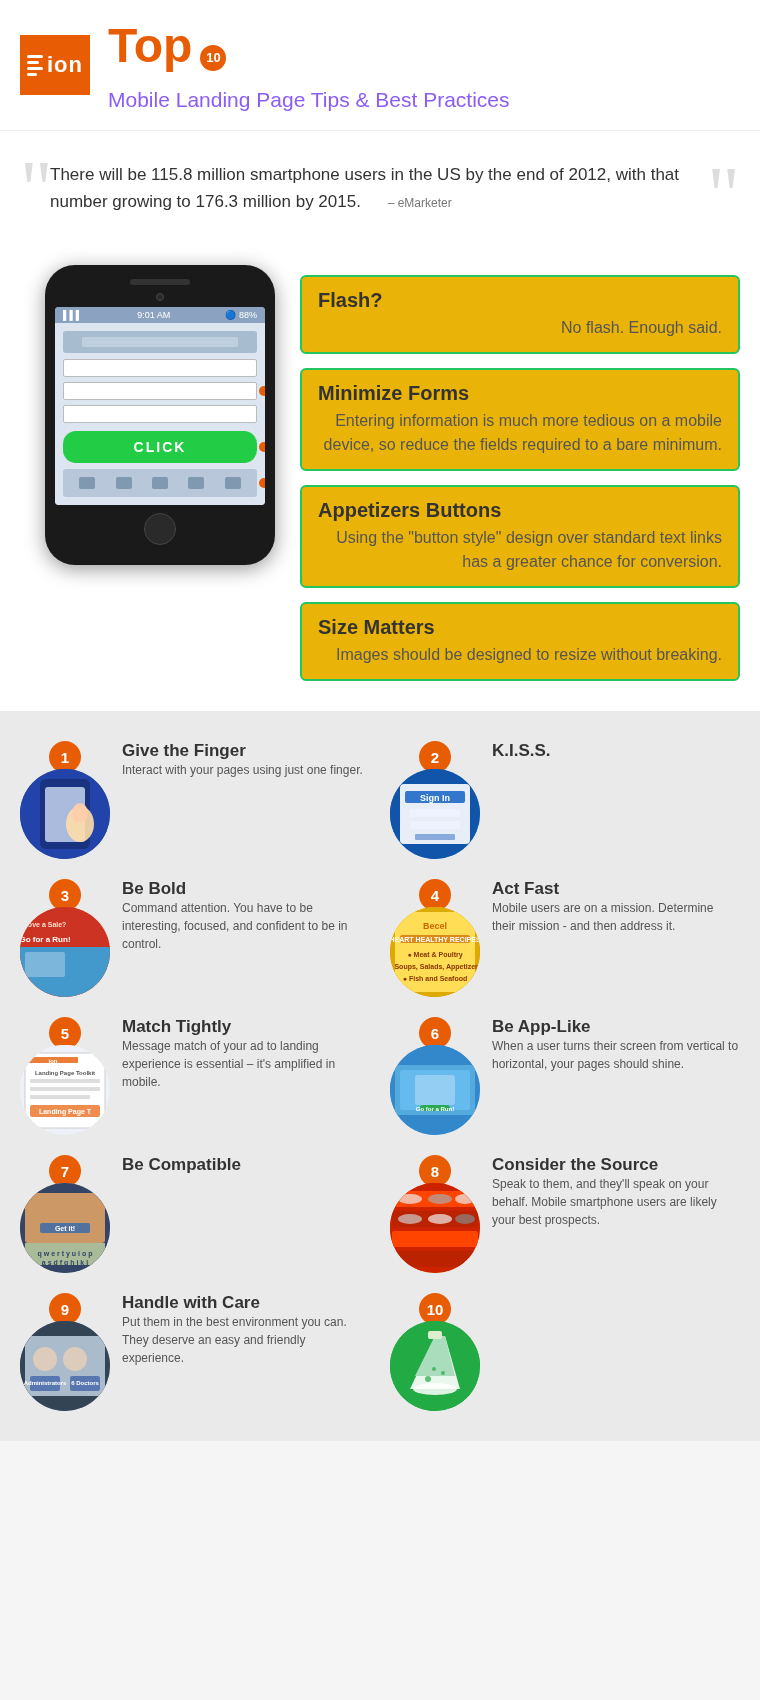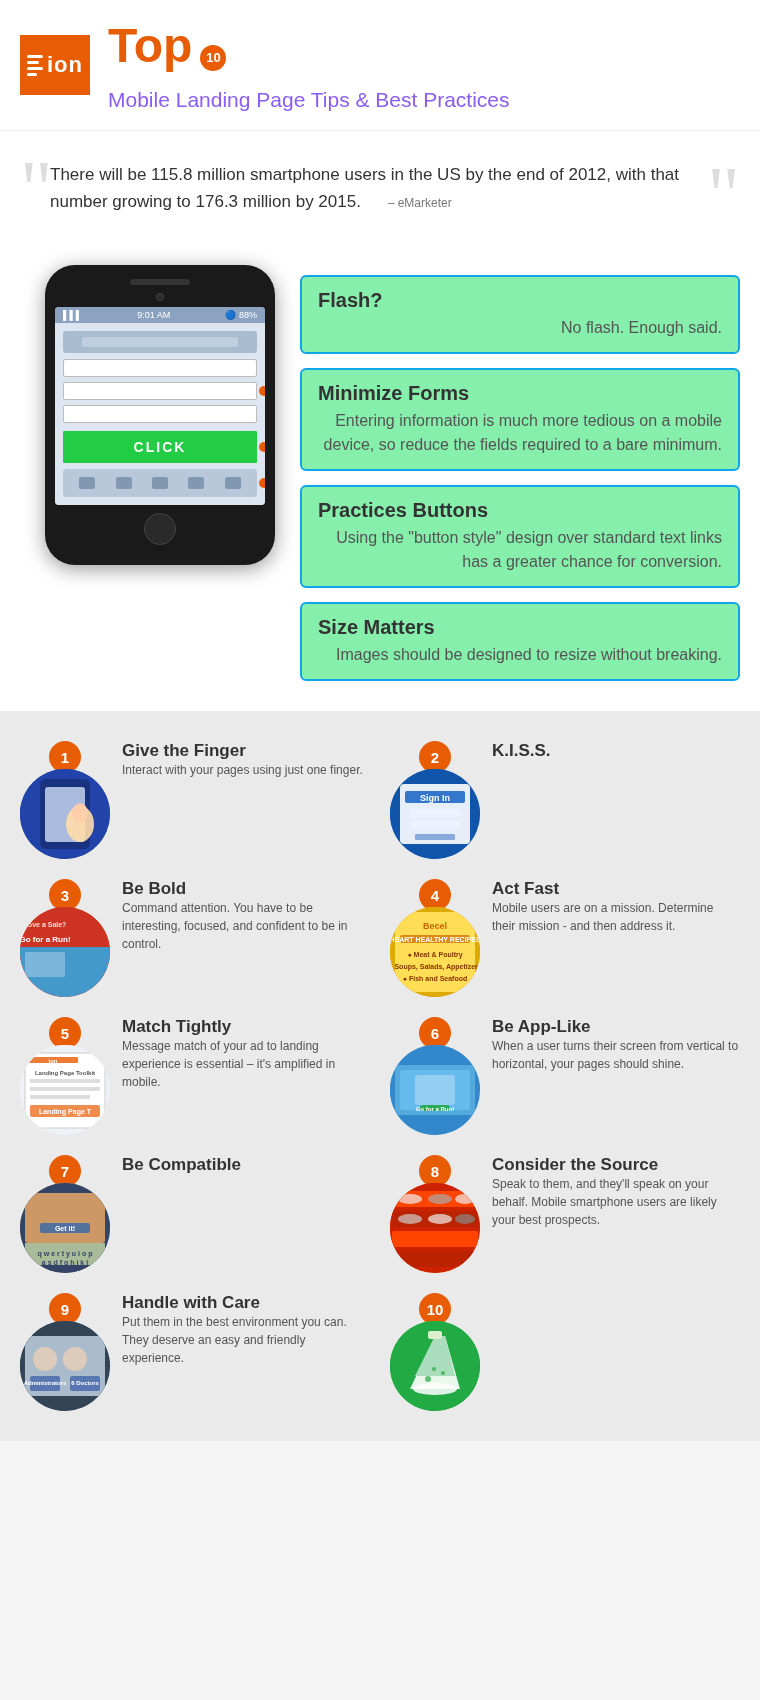--- a/index.html
+++ b/index.html
@@ -195,21 +195,21 @@
       margin-bottom: 5px;
       border: 1px solid #bbb;
     }
     .phone-click-btn {
       background: #22cc44;
       color: white;
       font-size: 14px;
       font-weight: bold;
       text-align: center;
       padding: 8px 0;
-      border-radius: 1px;
+      border-radius: 13px;
       margin: 8px 0 6px 0;
       letter-spacing: 2px;
     }
     .phone-dot {
       width: 10px;
       height: 10px;
       background: #e85d04;
       border-radius: 50%;
       position: absolute;
     }
@@ -241,24 +241,24 @@
     
     .callouts-container {
       flex: 1;
       display: flex;
       flex-direction: column;
       gap: 14px;
       padding: 0 20px 0 10px;
       margin-top: 10px;
     }
     .callout-box {
-      border: 2px solid #0ea5e9;
+      border: 2px solid #22c55e;
       border-radius: 6px;
       padding: 12px 16px;
-      background: #86efac;
+      background: #eab308;
       position: relative;
     }
     .callout-title {
       font-size: 20px;
       font-weight: bold;
       color: #333;
       margin-bottom: 4px;
     }
     .callout-text {
       font-size: 16px;
@@ -426,21 +426,21 @@
   <div class="callouts-container">
     <div class="callout-box">
       <div class="callout-title">Flash?</div>
       <div class="callout-text">No flash. Enough said.</div>
     </div>
     <div class="callout-box">
       <div class="callout-title">Minimize Forms</div>
       <div class="callout-text">Entering information is much more tedious on a mobile device, so reduce the fields required to a bare minimum.</div>
     </div>
     <div class="callout-box">
-      <div class="callout-title">Practices Buttons</div>
+      <div class="callout-title">Appetizers Buttons</div>
       <div class="callout-text">Using the "button style" design over standard text links has a greater chance for conversion.</div>
     </div>
     <div class="callout-box">
       <div class="callout-title">Size Matters</div>
       <div class="callout-text">Images should be designed to resize without breaking.</div>
     </div>
   </div>
 </div>
 
 <div class="tips-section">

